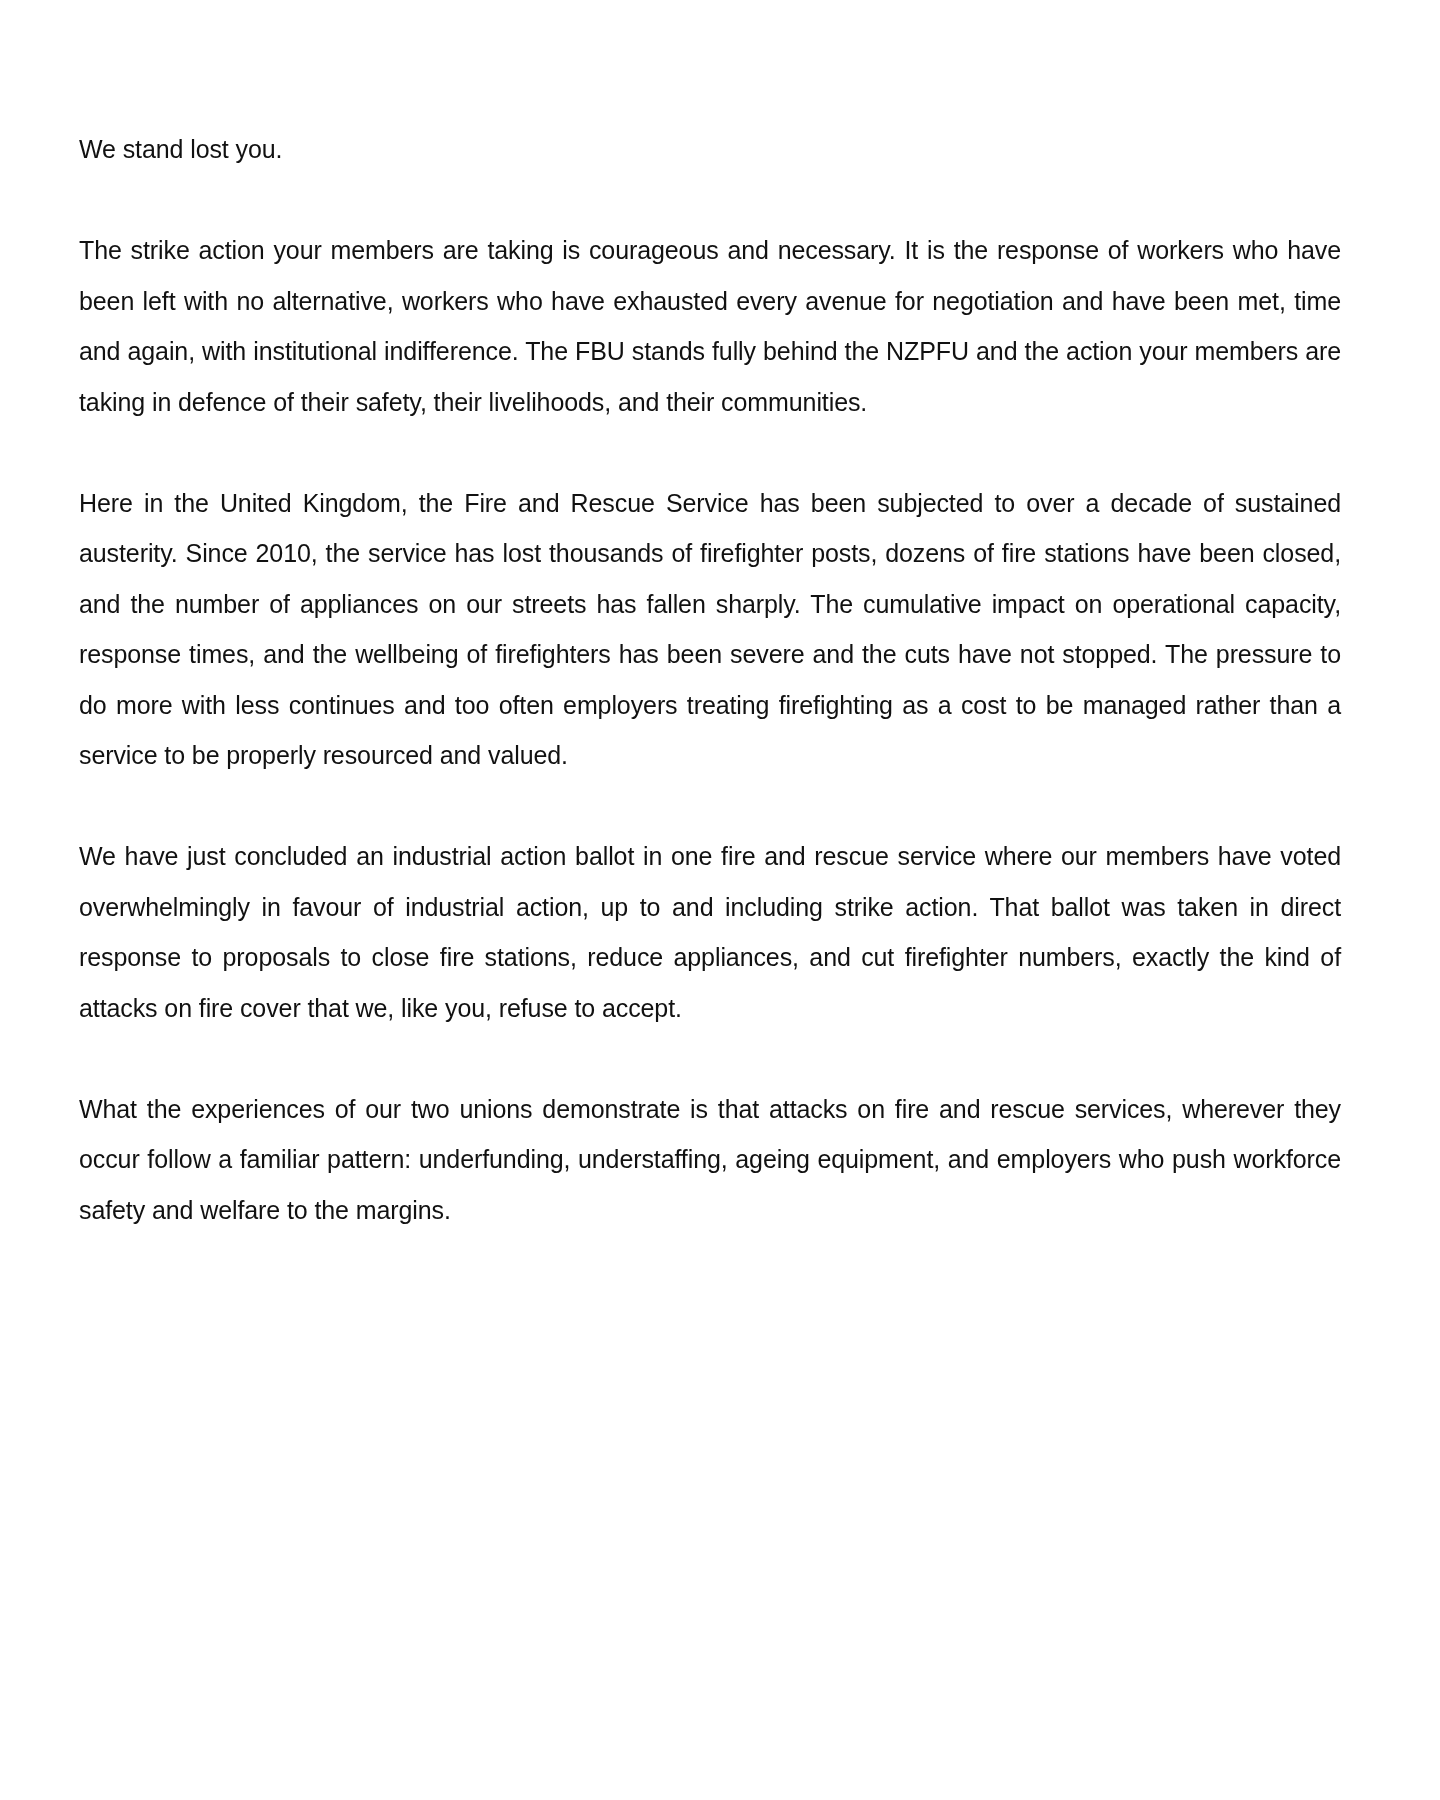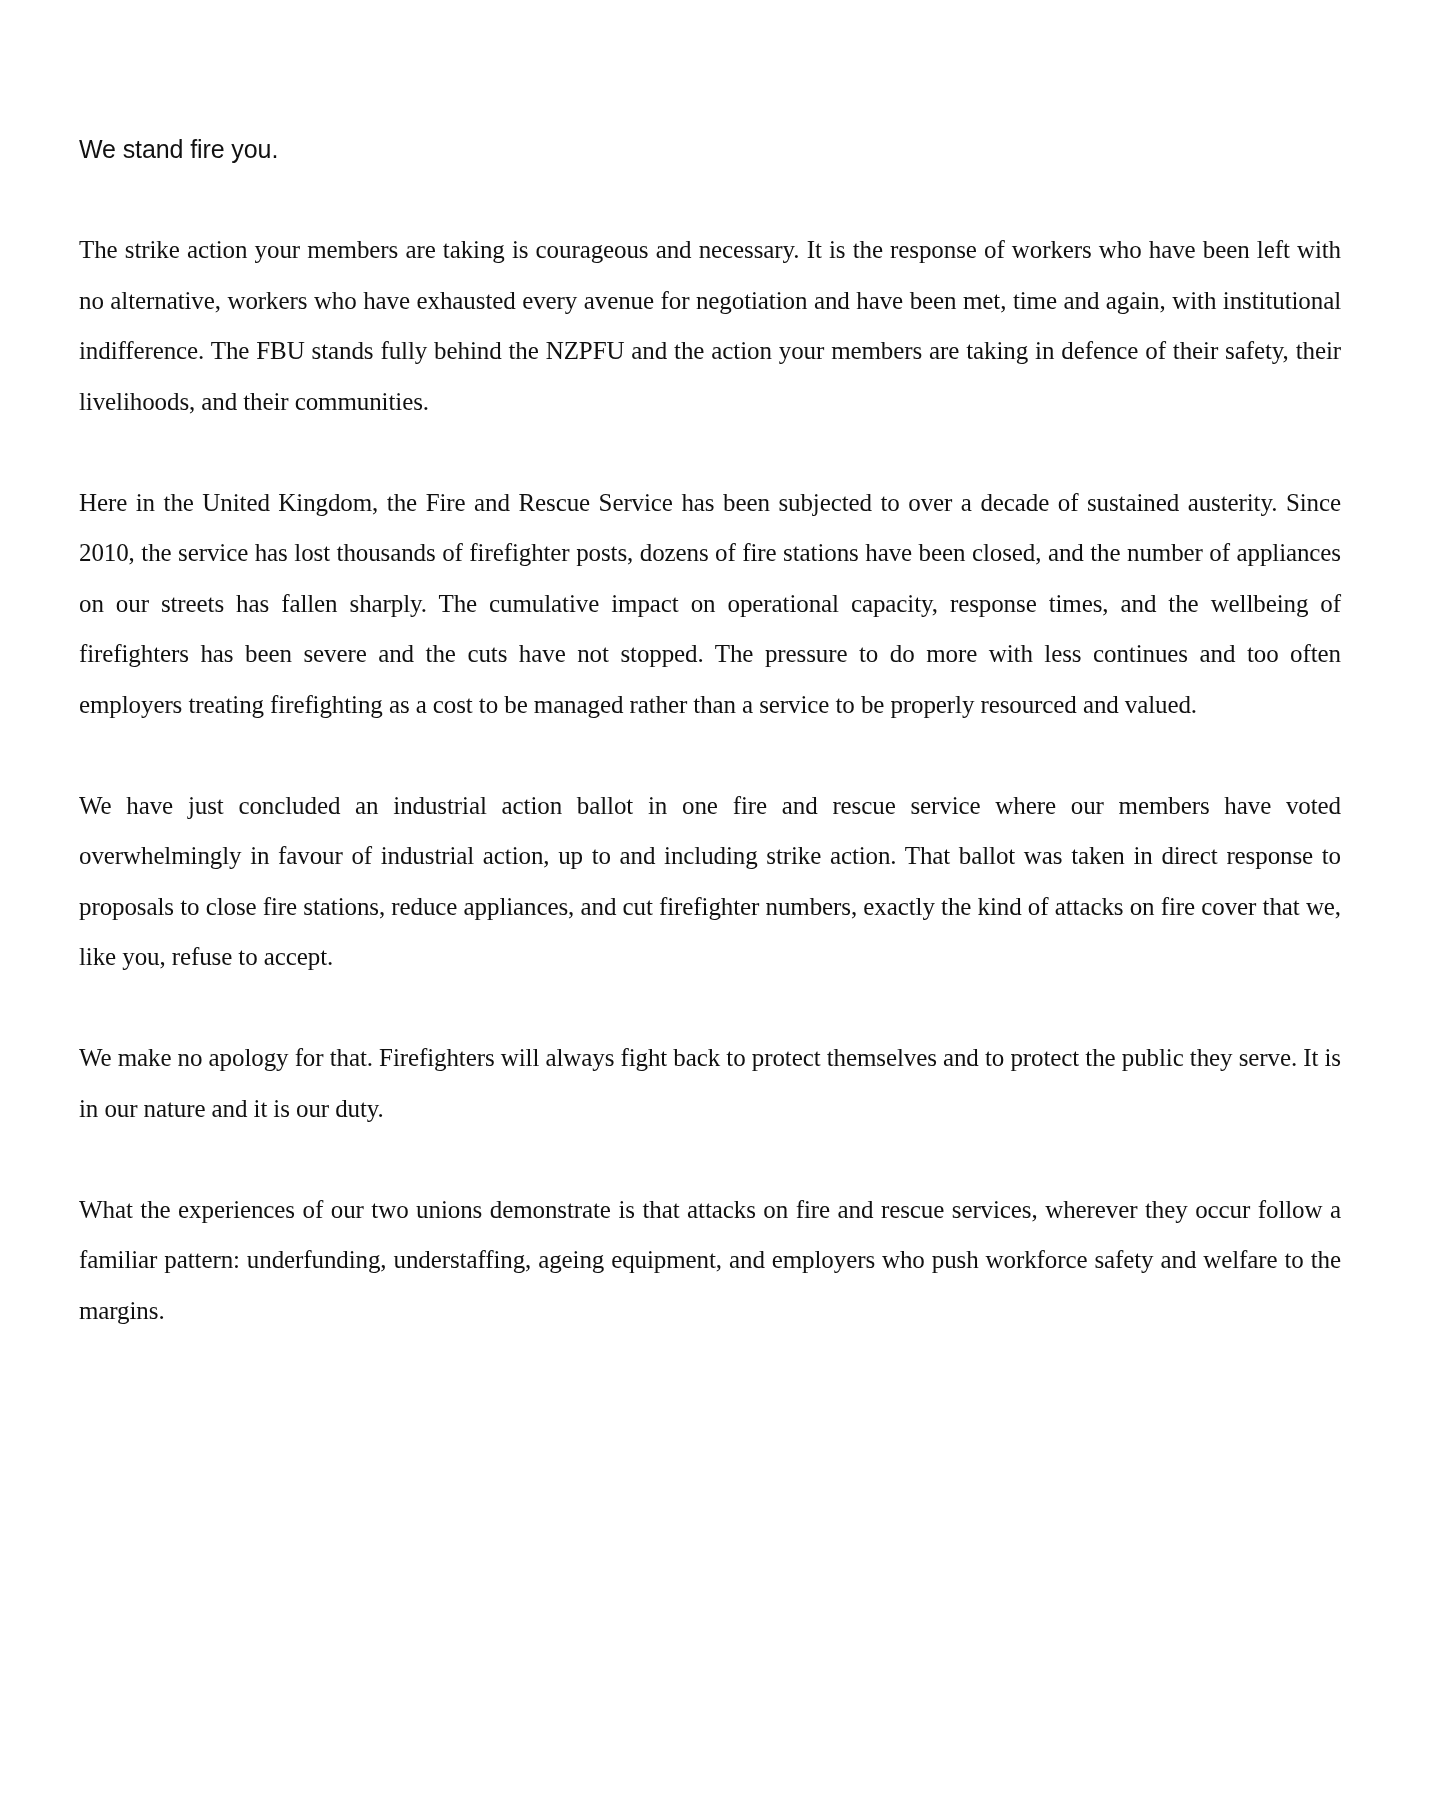--- a/index.html
+++ b/index.html
@@ -43,34 +43,32 @@
     .para {
       margin: 0;
       font-size: 25px;
       line-height: 50.5px;
       text-align: justify;
       text-align-last: left;
       letter-spacing: -0.1px;
     }
     .para + .para {
       margin-top: 50.5px;
-      font-family: Liberation Serif, serif;
     }
     .para.short {
       text-align: left;
     }
   </style>
 </head>
 <body>
 
 <div class="page">
 
 
   <div class="body-text">
-    <p class="para short">We stand fire you.</p>
+    <p class="para short">We stand lost you.</p>
     <p class="para">The strike action your members are taking is courageous and necessary. It is the response of workers who have been left with no alternative, workers who have exhausted every avenue for negotiation and have been met, time and again, with institutional indifference. The FBU stands fully behind the NZPFU and the action your members are taking in defence of their safety, their livelihoods, and their communities.</p>
     <p class="para">Here in the United Kingdom, the Fire and Rescue Service has been subjected to over a decade of sustained austerity. Since 2010, the service has lost thousands of firefighter posts, dozens of fire stations have been closed, and the number of appliances on our streets has fallen sharply. The cumulative impact on operational capacity, response times, and the wellbeing of firefighters has been severe and the cuts have not stopped. The pressure to do more with less continues and too often employers treating firefighting as a cost to be managed rather than a service to be properly resourced and valued.</p>
     <p class="para">We have just concluded an industrial action ballot in one fire and rescue service where our members have voted overwhelmingly in favour of industrial action, up to and including strike action. That ballot was taken in direct response to proposals to close fire stations, reduce appliances, and cut firefighter numbers, exactly the kind of attacks on fire cover that we, like you, refuse to accept.</p>
-    <p class="para">We make no apology for that. Firefighters will always fight back to protect themselves and to protect the public they serve. It is in our nature and it is our duty.</p>
     <p class="para">What the experiences of our two unions demonstrate is that attacks on fire and rescue services, wherever they occur follow a familiar pattern: underfunding, understaffing, ageing equipment, and employers who push workforce safety and welfare to the margins.</p>
   </div>
 
 </div>
 
 </body></html>

